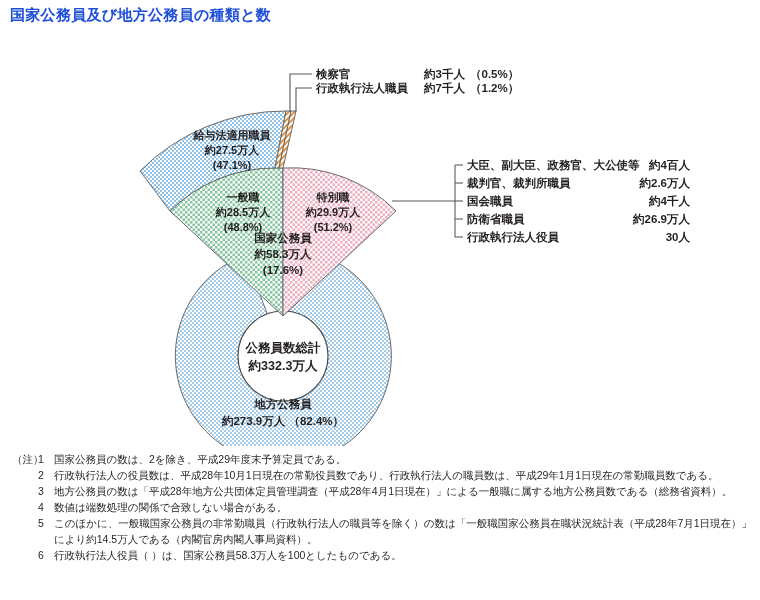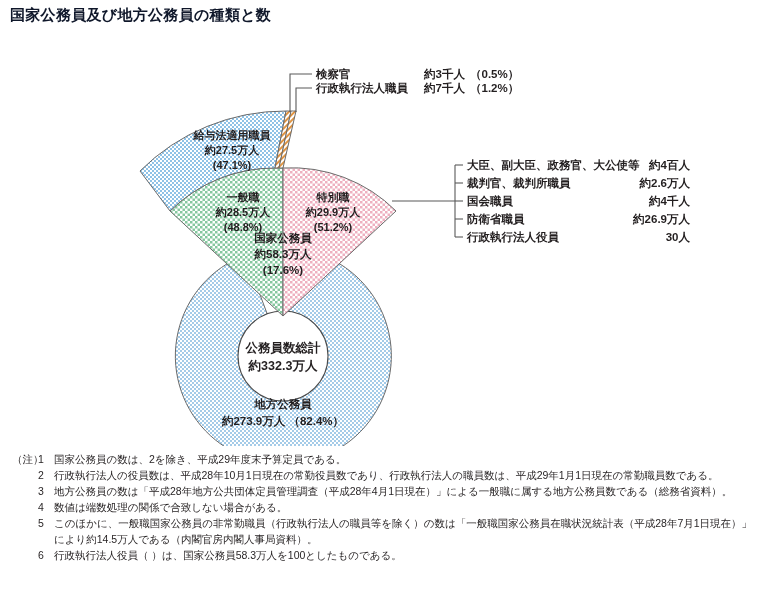--- a/index.html
+++ b/index.html
@@ -7,21 +7,21 @@
     width:760px;height:600px;
     background:#ffffff;
     font-family:"Liberation Sans","DejaVu Sans",sans-serif;
     color:#231f20;
     overflow:hidden;
     position:relative;
   }
   #page-title{
     position:absolute;left:10px;top:6px;
     font-size:15px;font-weight:bold;letter-spacing:.3px;
-    color:#0f172a;
+    color:#1d4ed8;
   }
   #figure{
     position:absolute;left:0;top:26px;width:760px;height:420px;
   }
   .callout-text{
     font-size:11.5px;font-weight:bold;fill:#231f20;
   }
   .callout-val{
     font-size:11.5px;font-weight:bold;fill:#231f20;
   }

